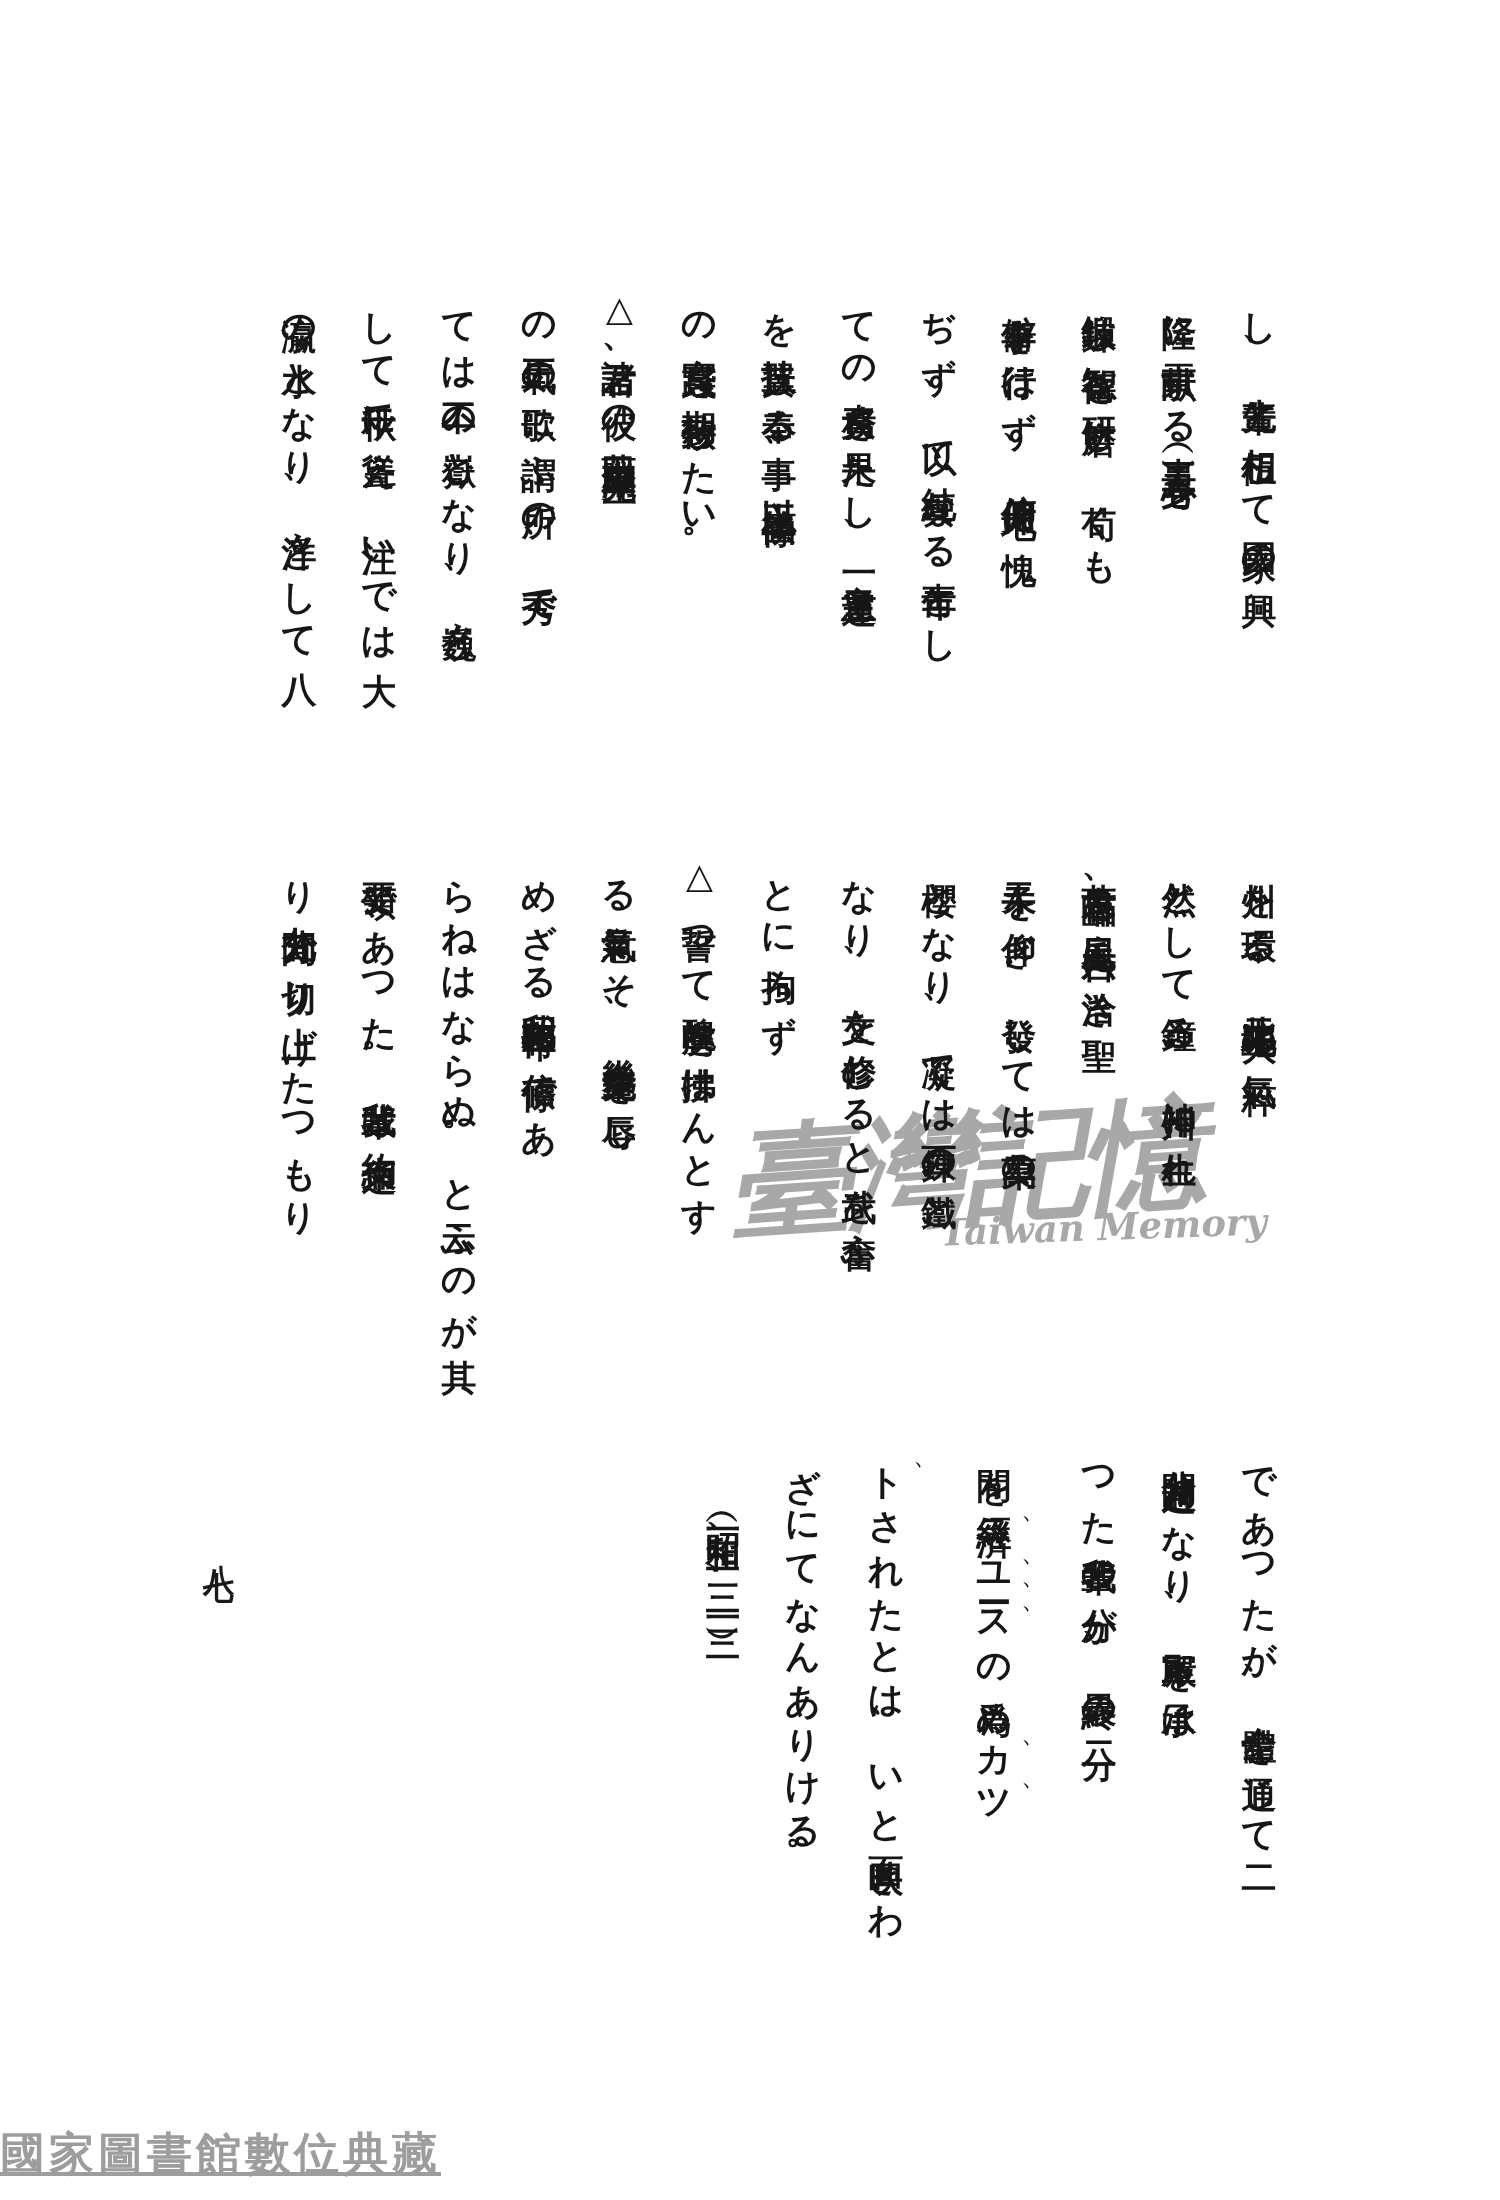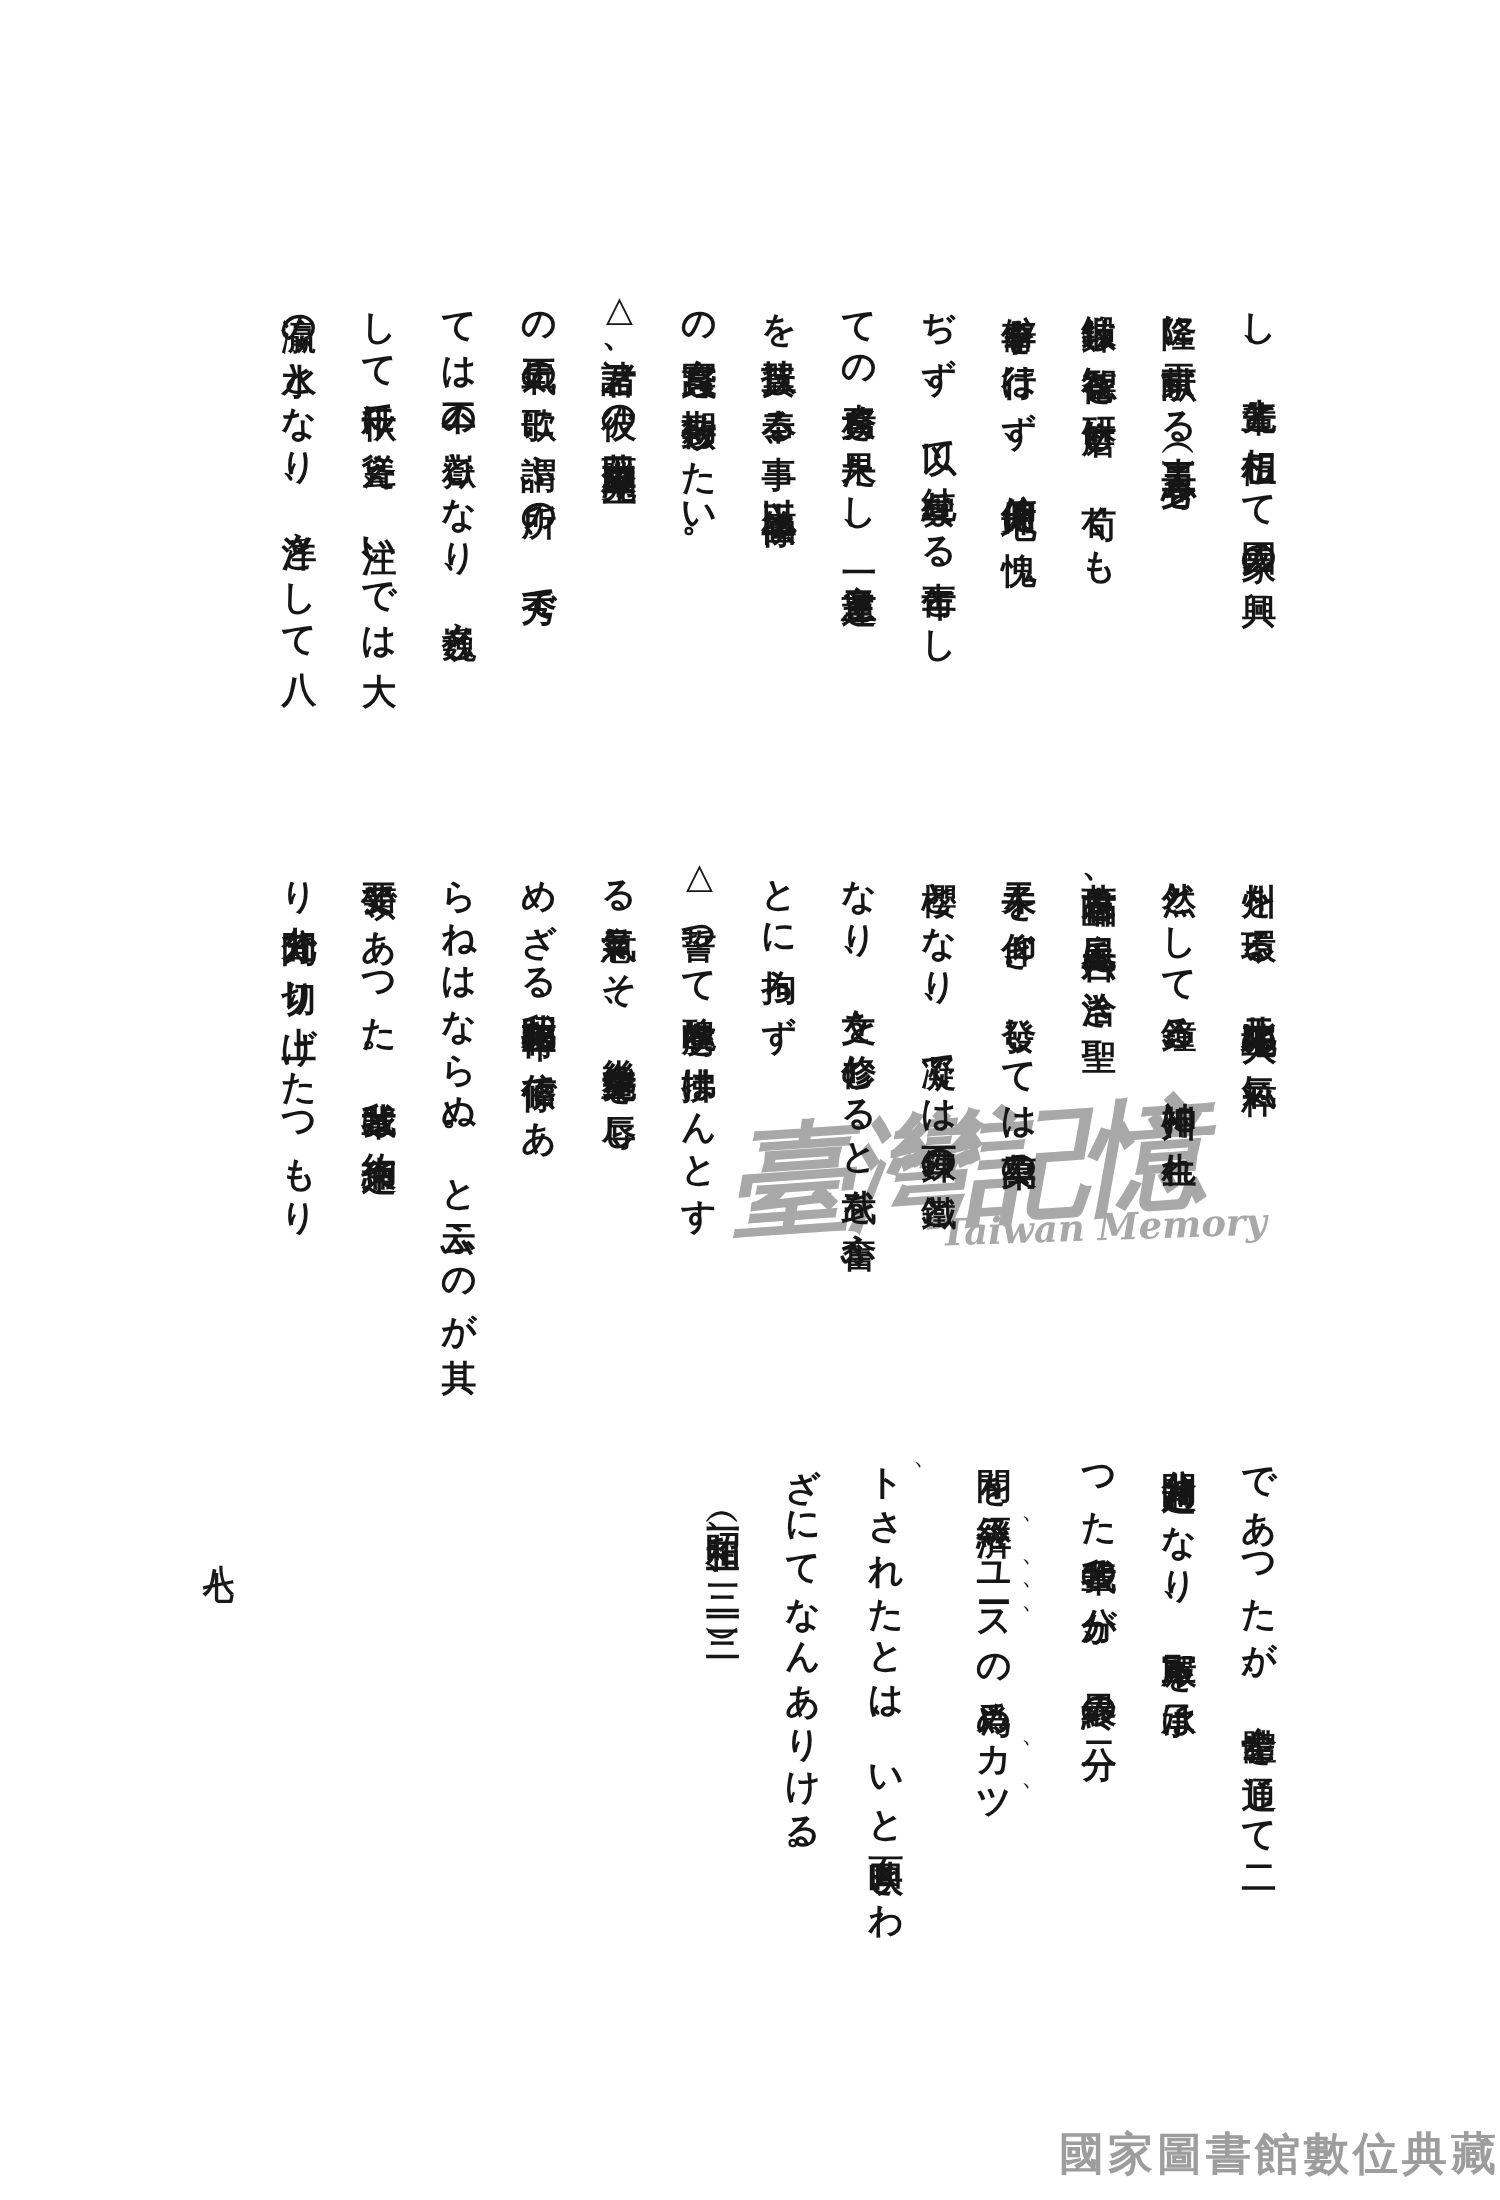--- a/index.html
+++ b/index.html
@@ -66,26 +66,27 @@
     font-weight:bold;
     color:#a8a8a8;
     transform:rotate(-2deg);
     white-space:nowrap;
     z-index:1;
   }
   .footer-caption{
     position:absolute;
     left:0;top:2124px;
     width:1500px;
-    text-align:right;
+    text-align:left;
     font-size:45px;
     font-weight:600;
     letter-spacing:4px;
     color:#9d9d9d;
     z-index:2;
+    text-decoration:underline;
   }
 </style>
 </head>
 <body>
 
 <div class="page">
 
   <div class="watermark-cjk">臺灣記憶</div>
 
   <div class="watermark-latin">Taiwan Memory</div>

